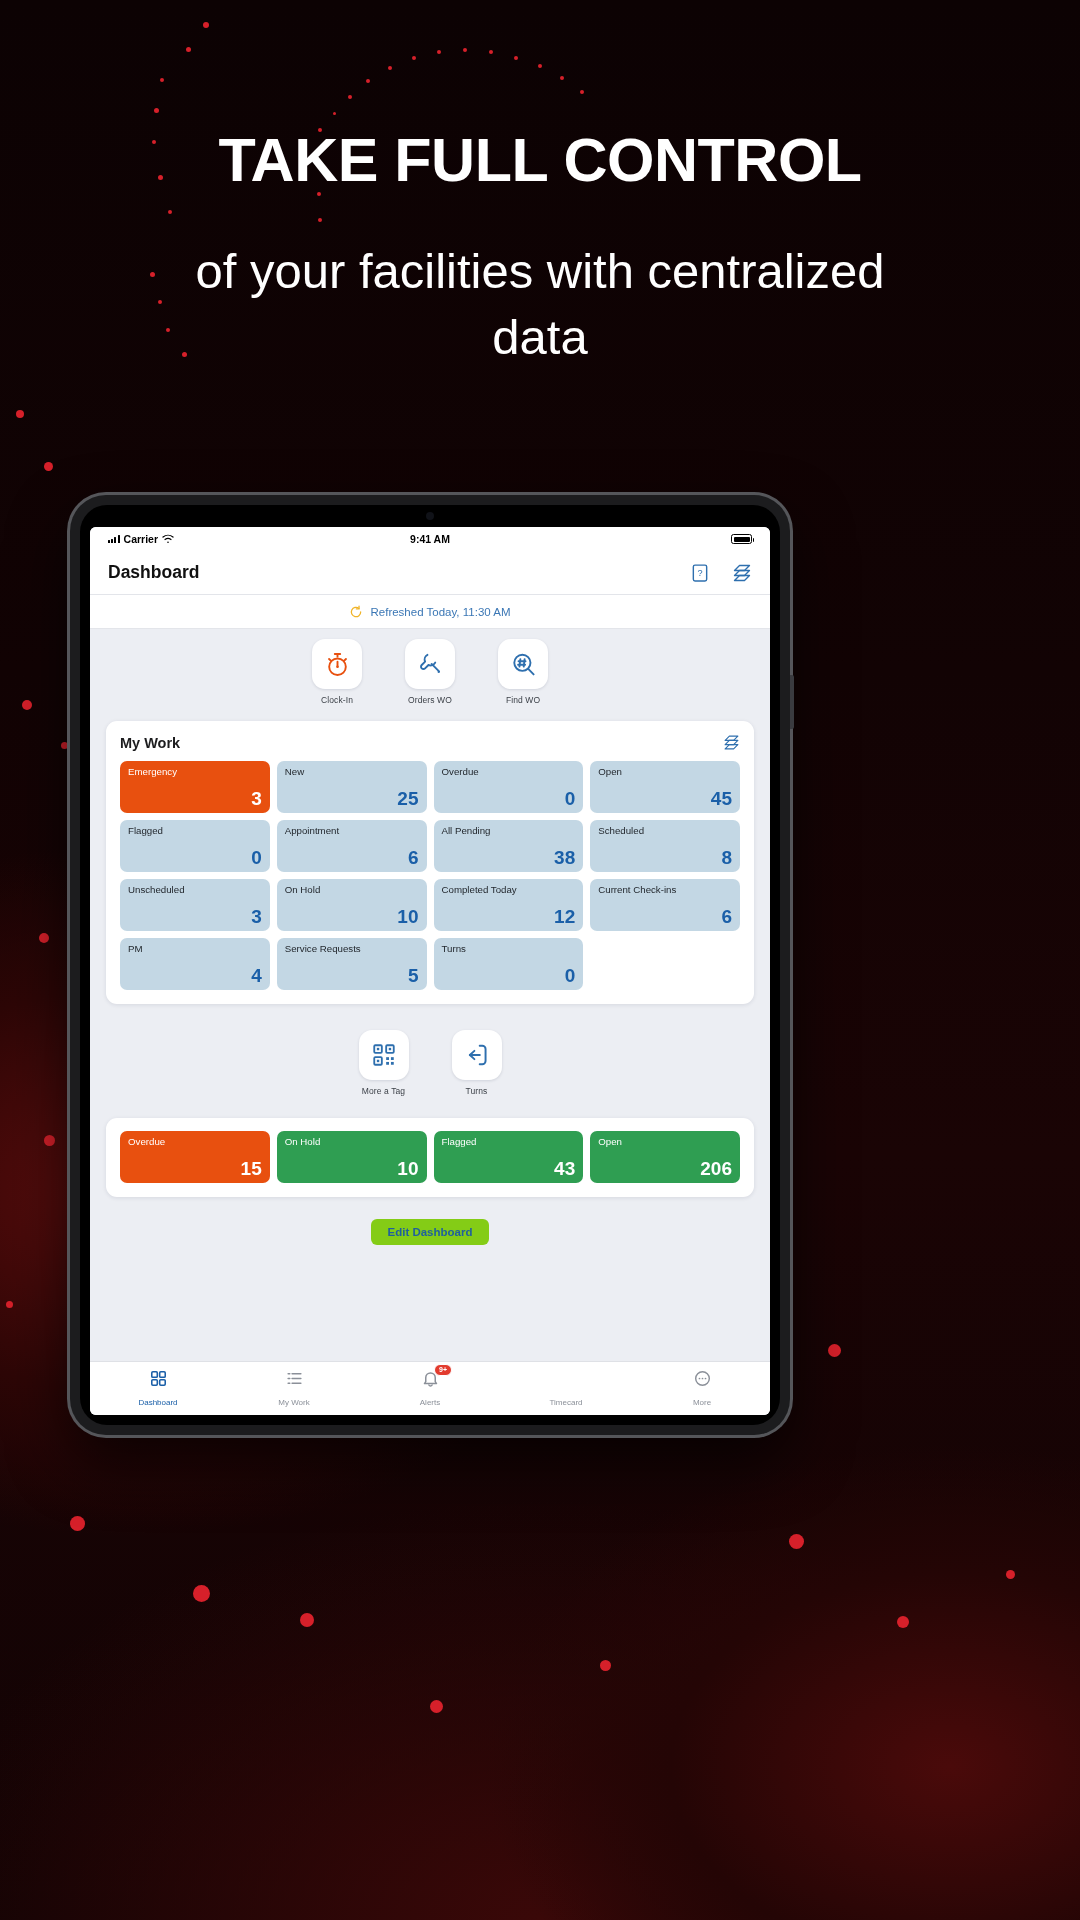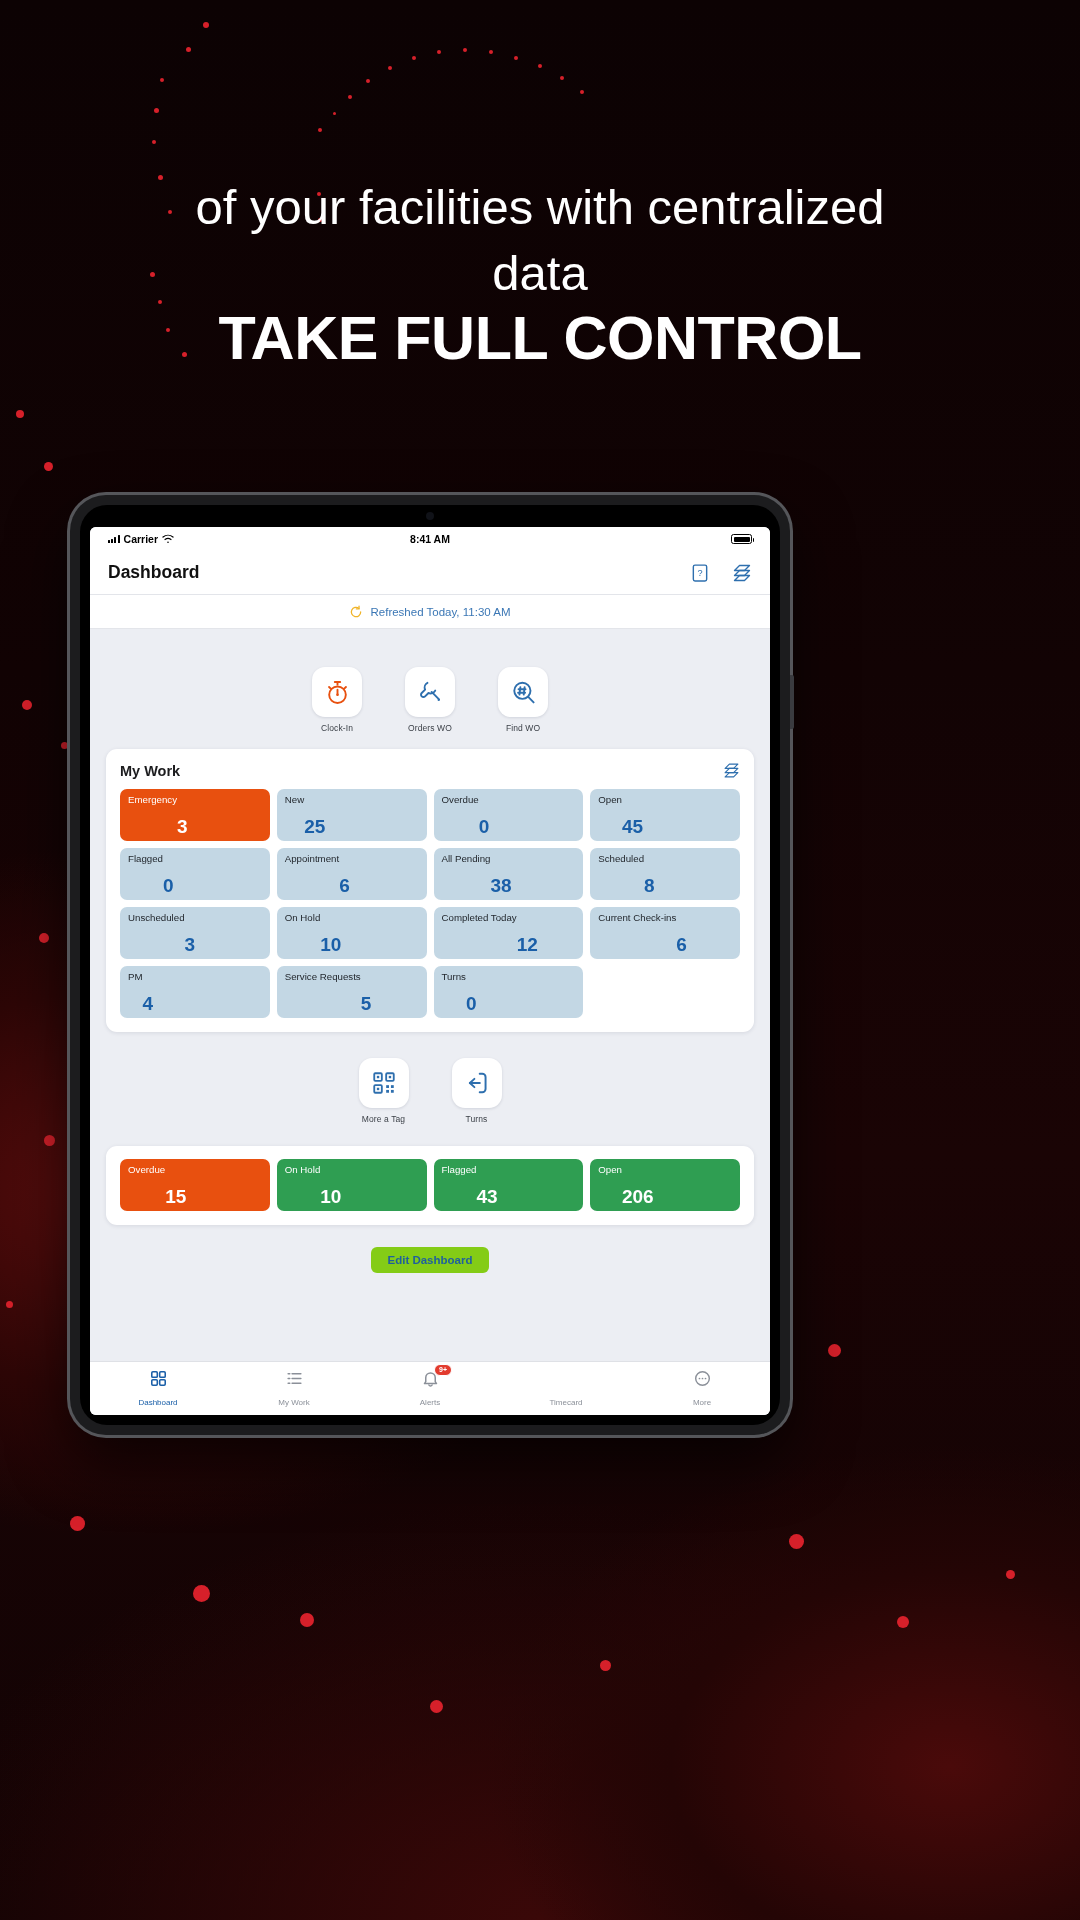--- a/index.html
+++ b/index.html
@@ -90,42 +90,42 @@
   #refresh-bar{
     background:#fff; height:34px; display:flex; align-items:center;
     justify-content:center; gap:7px; flex:0 0 auto;
     border-bottom:1px solid #e3e5ea;
   }
   #refresh-text{ font-size:11.5px; color:#3b77b5; font-weight:500; }
   
   #scroll-body{ flex:1 1 auto; background:#eceef3; overflow:hidden; }
   
   .quick-row{
-    display:flex; justify-content:center; gap:27px; padding:38px 0 16px;
+    display:flex; justify-content:center; gap:27px; padding:10px 0 16px;
   }
   .quick-item{ width:66px; text-align:center; }
   .quick-tile{
     width:50px;height:50px;margin:0 auto;background:#fff;border-radius:13px;
     display:flex;align-items:center;justify-content:center;
     box-shadow:0 1px 3px rgba(20,30,60,.13);
   }
   .quick-label{ font-size:8.5px;color:#3a3f46;margin-top:6px;letter-spacing:.1px;}
   
   .card{
     background:#fff;border-radius:11px;margin:0 16px;
     box-shadow:0 1px 4px rgba(20,30,60,.1); padding:13px 14px 14px;
   }
   .card-head{display:flex;align-items:center;margin-bottom:10px;}
   .card-title{font-size:14.5px;font-weight:600;color:#1c1c1e;}
   .card-gear{margin-left:auto;width:17px;height:17px;color:#2e6fae;}
   .tile-grid{display:flex;flex-wrap:wrap;gap:7px;}
   .tile{
     width:calc(25% - 5.25px);height:52px;border-radius:7px;
     background:#c3d7e4;padding:6px 8px 5px;
-    display:flex;flex-direction:row;
+    display:flex;flex-direction:column;
   }
   .tile-label{font-size:9.7px;color:#23282e;line-height:1.1;}
   .tile-value{
     margin-top:auto;text-align:right;font-size:19px;font-weight:600;color:#1a5fa8;
     line-height:1;
   }
   .tile.accent-orange{background:#e8500f;}
   .tile.accent-orange .tile-label{color:#fff;}
   .tile.accent-orange .tile-value{color:#fff;}
   .tile.accent-green{background:#2f9e52;}
@@ -201,22 +201,22 @@
     <span class="dot" style="left:193px;top:1585px;width:17px;height:17px;"></span>
     <span class="dot" style="left:300px;top:1613px;width:14px;height:14px;"></span>
     <span class="dot" style="left:789px;top:1534px;width:15px;height:15px;"></span>
     <span class="dot" style="left:897px;top:1616px;width:12px;height:12px;"></span>
     <span class="dot" style="left:1006px;top:1570px;width:9px;height:9px;"></span>
     <span class="dot" style="left:600px;top:1660px;width:11px;height:11px;"></span>
     <span class="dot" style="left:430px;top:1700px;width:13px;height:13px;"></span>
   </div>
 
 <div id="headline-block">
+  <div id="headline-main">TAKE FULL CONTROL</div>
   <div id="headline-sub">of your facilities with centralized data</div>
-  <div id="headline-main">TAKE FULL CONTROL</div>
 </div>
 
 <div id="tablet">
   <div id="side-button"></div>
   <div id="tablet-bezel">
     <div id="tablet-camera"></div>
 
     <div id="screen">
 
       <div id="status-bar">
@@ -227,21 +227,21 @@
               <i></i>
               <i></i>
             </span>
           <span>Carrier</span>
           <svg width="12" height="10" viewBox="0 0 24 20" fill="none" stroke="#000" stroke-width="2.4" stroke-linecap="round">
             <path d="M2 6 A16 16 0 0 1 22 6"></path>
               <path d="M6 11 A10 10 0 0 1 18 11"></path>
               <circle cx="12" cy="16.5" r="1.6" fill="#000" stroke="none"></circle>
           </svg>
         </div>
-        <div id="status-time">8:41 AM</div>
+        <div id="status-time">9:41 AM</div>
         <div id="status-right">
           <span id="battery">
               <i></i>
             </span>
         </div>
       </div>
 
       <div id="nav-header">
         <div id="page-title">Dashboard</div>
         <div id="nav-actions">

